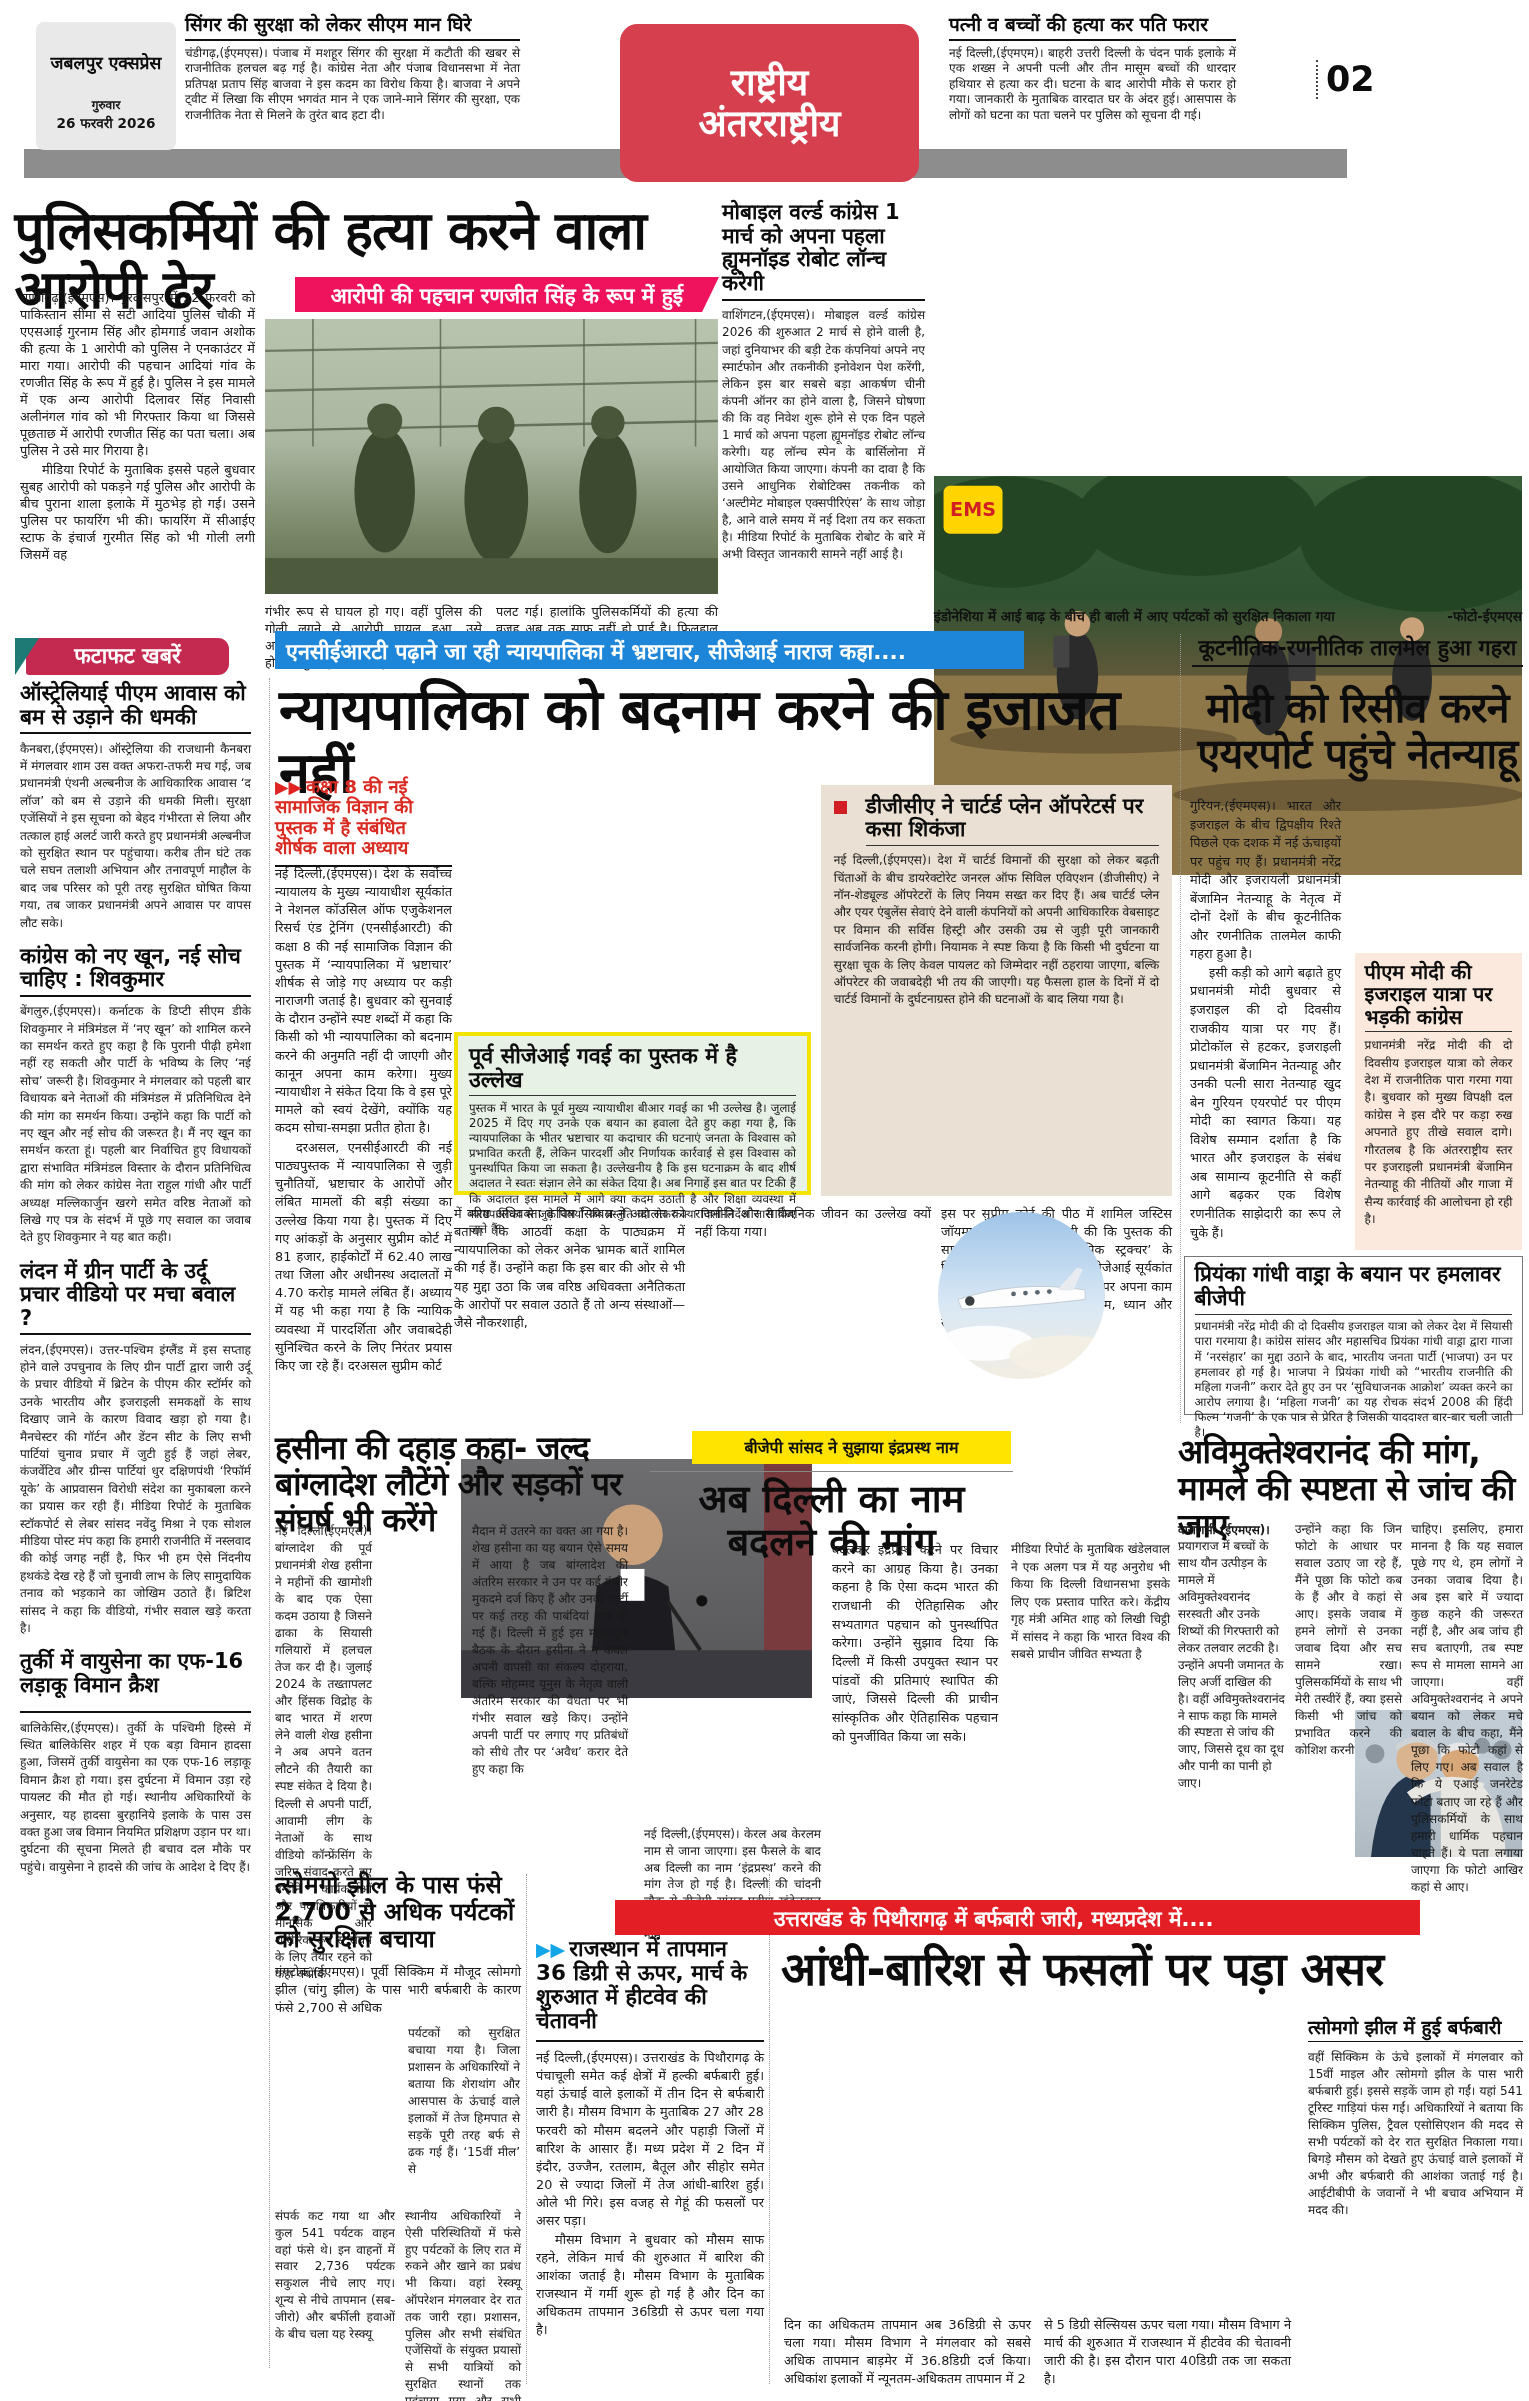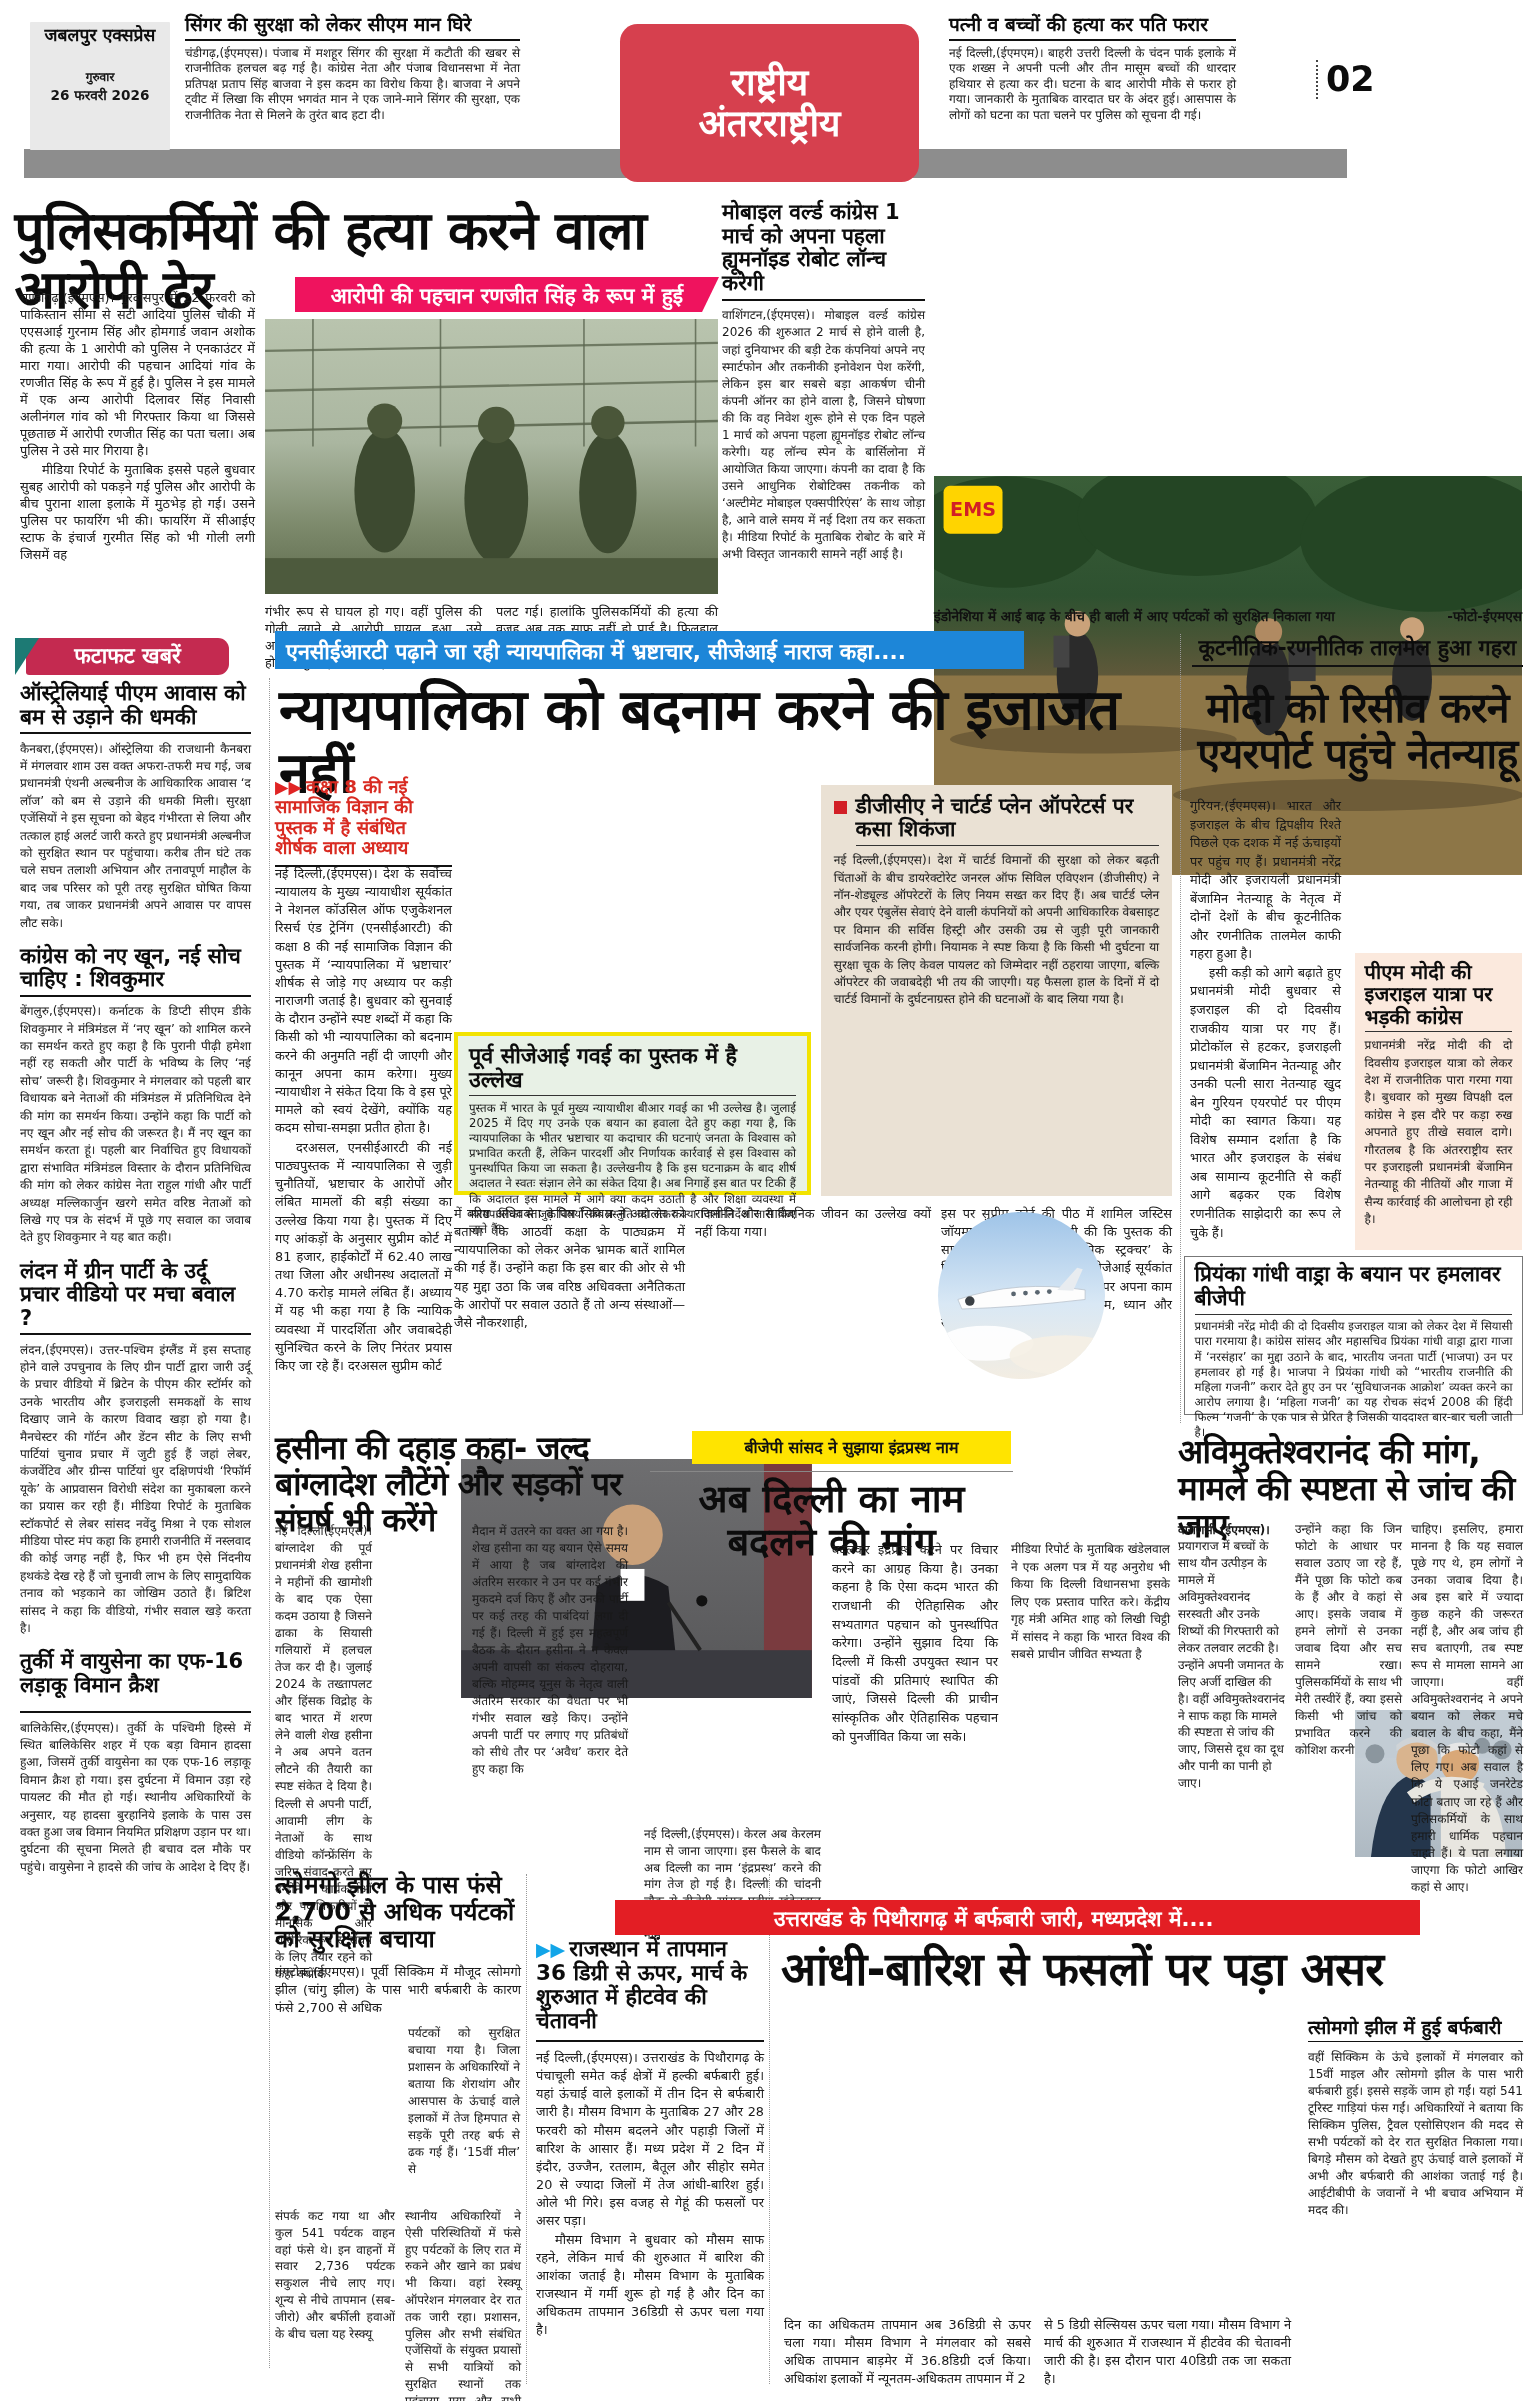--- a/index.html
+++ b/index.html
@@ -13,21 +13,21 @@
   .dotline{border-left:1.6px dotted #999}
   .photo{overflow:hidden;position:relative}
   .cap{font-weight:bold;font-size:13.6px;color:#111}
   .dl{font-weight:bold}
 </style>
 </head>
 <body>
 
 <div class="abs" style="left:24px;top:149px;width:1323px;height:29px;background:#8d8d8d"></div>
 
-<div class="abs" style="left:30px;top:22px;width:140px;height:128px;background:#e9e9e9;border-radius:1px;text-align:center;padding-top:4px;box-sizing:border-box">
+<div class="abs" style="left:36px;top:22px;width:140px;height:128px;background:#e9e9e9;border-radius:8px;text-align:center;padding-top:32px;box-sizing:border-box">
   <div class="hl" style="font-size:17.5px">जबलपुर एक्सप्रेस</div>
   <div style="font-size:12px;margin-top:22px;font-weight:bold">गुरुवार</div>
   <div style="font-size:13.6px;font-weight:bold">26 फरवरी 2026</div>
 </div>
 
 <div class="abs" style="left:185px;top:14.4px;width:335px">
   <div class="hl" style="font-size:19px;border-bottom:2.4px solid #111;padding-bottom:3.2px">सिंगर की सुरक्षा को लेकर सीएम मान घिरे</div>
   <div class="btx-sm" style="margin-top:4.8px">चंडीगढ़,(ईएमएस)। पंजाब में मशहूर सिंगर की सुरक्षा में कटौती की खबर से राजनीतिक हलचल बढ़ गई है। कांग्रेस नेता और पंजाब विधानसभा में नेता प्रतिपक्ष प्रताप सिंह बाजवा ने इस कदम का विरोध किया है। बाजवा ने अपने ट्वीट में लिखा कि सीएम भगवंत मान ने एक जाने-माने सिंगर की सुरक्षा, एक राजनीतिक नेता से मिलने के तुरंत बाद हटा दी।</div>
 </div>
 
@@ -166,21 +166,21 @@
   <div class="btx-sm" style="margin-top:4.8px;font-size:11.6px">पुस्तक में भारत के पूर्व मुख्य न्यायाधीश बीआर गवई का भी उल्लेख है। जुलाई 2025 में दिए गए उनके एक बयान का हवाला देते हुए कहा गया है, कि न्यायपालिका के भीतर भ्रष्टाचार या कदाचार की घटनाएं जनता के विश्वास को प्रभावित करती हैं, लेकिन पारदर्शी और निर्णायक कार्रवाई से इस विश्वास को पुनर्स्थापित किया जा सकता है। उल्लेखनीय है कि इस घटनाक्रम के बाद शीर्ष अदालत ने स्वतः संज्ञान लेने का संकेत दिया है। अब निगाहें इस बात पर टिकी हैं कि अदालत इस मामले में आगे क्या कदम उठाती है और शिक्षा व्यवस्था में न्यायपालिका से जुड़े विषयों की प्रस्तुति को लेकर क्या दिशा-निर्देश जारी किए जाते हैं।</div>
 </div>
 
 <div class="abs btx" style="left:454px;top:1205px;width:231px;line-height:1.42">में वरिष्ठ अधिवक्ता कपिल सिब्बल ने अदालत को बताया कि आठवीं कक्षा के पाठ्यक्रम में न्यायपालिका को लेकर अनेक भ्रामक बातें शामिल की गई हैं। उन्होंने कहा कि इस बार की ओर से भी यह मुद्दा उठा कि जब वरिष्ठ अधिवक्ता अनैतिकता के आरोपों पर सवाल उठाते हैं तो अन्य संस्थाओं—जैसे नौकरशाही,</div>
 <div class="abs" style="left:695px;top:1205px;width:236px">
   <div class="btx" style="line-height:1.42">राजनीति और सार्वजनिक जीवन का उल्लेख क्यों नहीं किया गया।</div>
 </div>
 <div class="abs btx" style="left:941px;top:1205px;width:231px;line-height:1.42">इस पर सुप्रीम कोर्ट की पीठ में शामिल जस्टिस जॉयमाल्या बागची ने टिप्पणी की कि पुस्तक की सामग्री न्यायपालिका के ‘बेसिक स्ट्रक्चर’ के खिलाफ प्रतीत होती है। इस पर सीजेआई सूर्यकांत बोले, ‘मैंने मुख्य न्यायाधीश के तौर पर अपना काम किया, अदालत ने भी अपना काम, ध्यान और संज्ञान लिया है।</div>
 
 <div class="abs" style="left:821px;top:785px;width:351px;height:411px;background:#eae1d4;padding:9.6px 12.8px;box-sizing:border-box">
-  <div style="display:flex;gap:9px;align-items:flex-start">
+  <div style="display:flex;gap:19px;align-items:flex-start">
     <span style="width:12.8px;height:12.8px;background:#d21f26;display:inline-block;margin-top:6.4px"></span>
     <span class="hl" style="font-size:21px;border-bottom:1.6px solid #333;padding-bottom:3.2px;flex:1">डीजीसीए ने चार्टर्ड प्लेन ऑपरेटर्स पर कसा शिकंजा</span>
   </div>
   <div class="btx-sm" style="margin-top:6.4px;line-height:1.45">नई दिल्ली,(ईएमएस)। देश में चार्टर्ड विमानों की सुरक्षा को लेकर बढ़ती चिंताओं के बीच डायरेक्टोरेट जनरल ऑफ सिविल एविएशन (डीजीसीए) ने नॉन-शेड्यूल्ड ऑपरेटरों के लिए नियम सख्त कर दिए हैं। अब चार्टर्ड प्लेन और एयर एंबुलेंस सेवाएं देने वाली कंपनियों को अपनी आधिकारिक वेबसाइट पर विमान की सर्विस हिस्ट्री और उसकी उम्र से जुड़ी पूरी जानकारी सार्वजनिक करनी होगी। नियामक ने स्पष्ट किया है कि किसी भी दुर्घटना या सुरक्षा चूक के लिए केवल पायलट को जिम्मेदार नहीं ठहराया जाएगा, बल्कि ऑपरेटर की जवाबदेही भी तय की जाएगी। यह फैसला हाल के दिनों में दो चार्टर्ड विमानों के दुर्घटनाग्रस्त होने की घटनाओं के बाद लिया गया है।</div>
   <div class="abs photo" style="left:104px;top:203px;width:167px;height:167px;border-radius:50%;background:linear-gradient(#9fc4e8 0%,#d9e8f5 55%,#f3ede2 100%)">
     <svg width="167" height="167" viewBox="0 0 210 210">
       <ellipse cx="60" cy="165" rx="60" ry="22" fill="#fff" opacity=".9"></ellipse>
       <ellipse cx="160" cy="180" rx="70" ry="25" fill="#f5efe4" opacity=".9"></ellipse>
       <path d="M25 110 Q100 85 185 98 L185 110 Q100 120 30 122 Z" fill="#fdfdfd" stroke="#b9c2cc"></path>
       <path d="M150 98 L175 70 L182 72 L170 99 Z" fill="#e8ecf0"></path>

